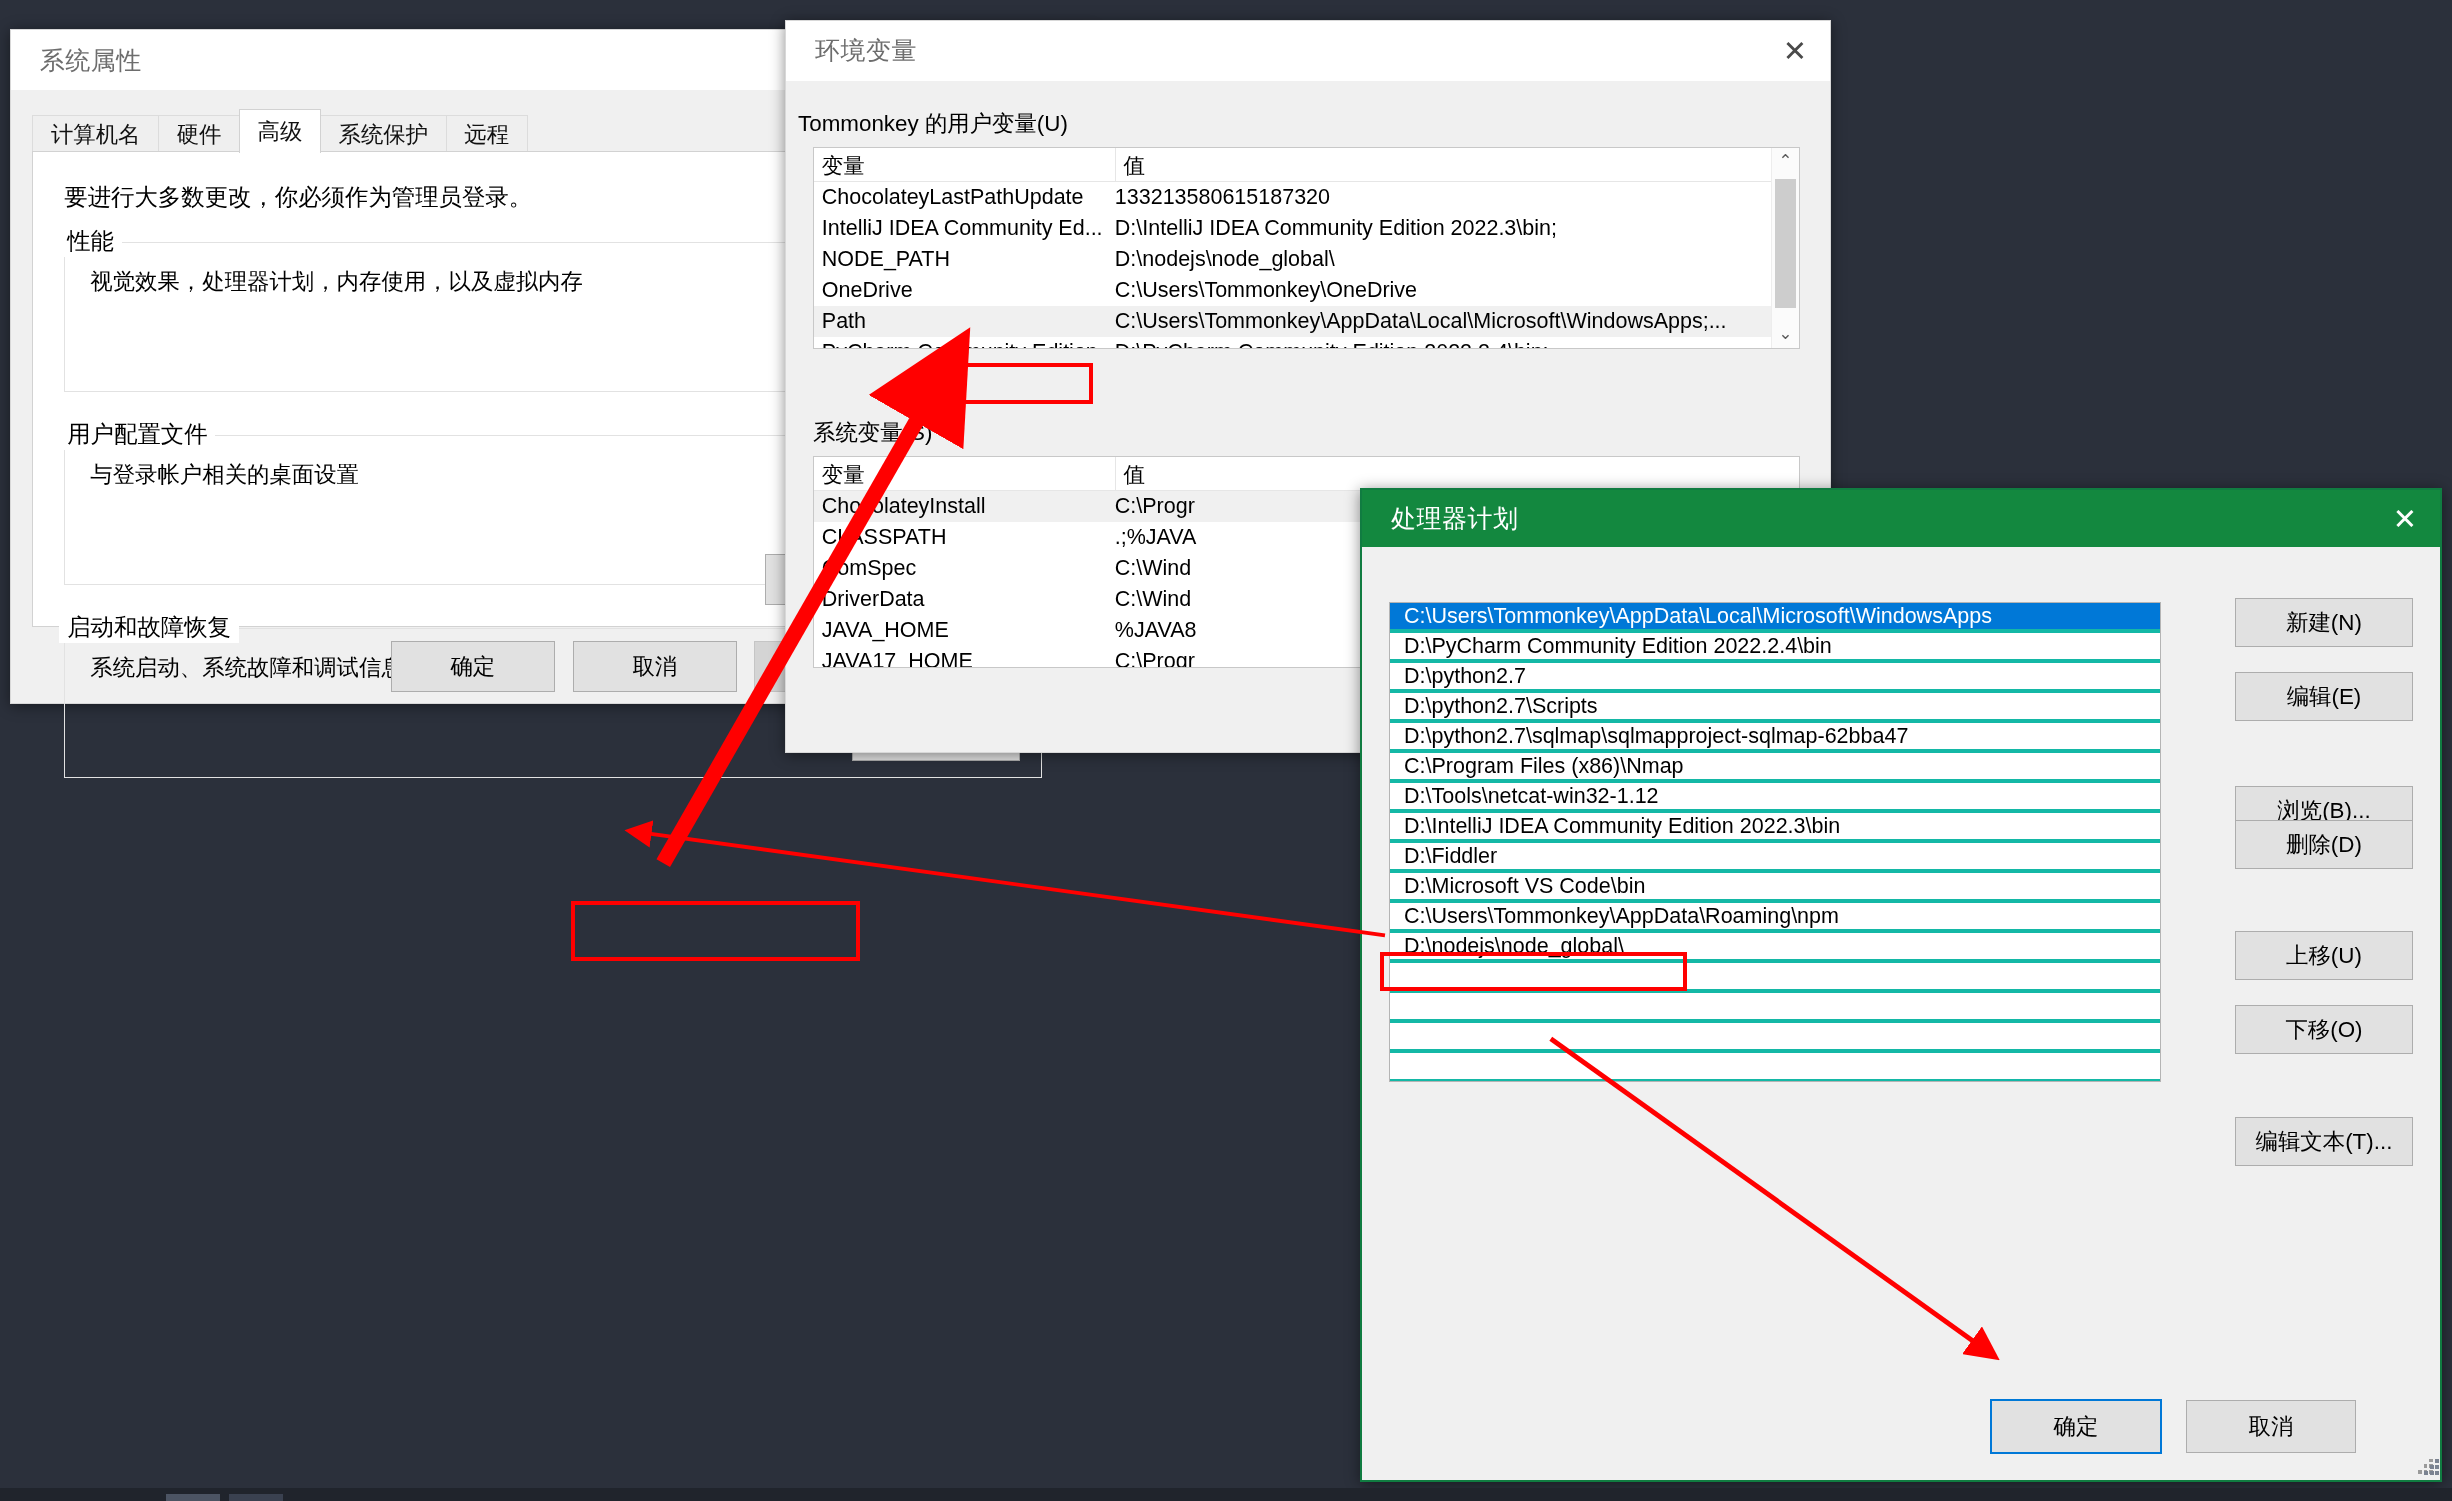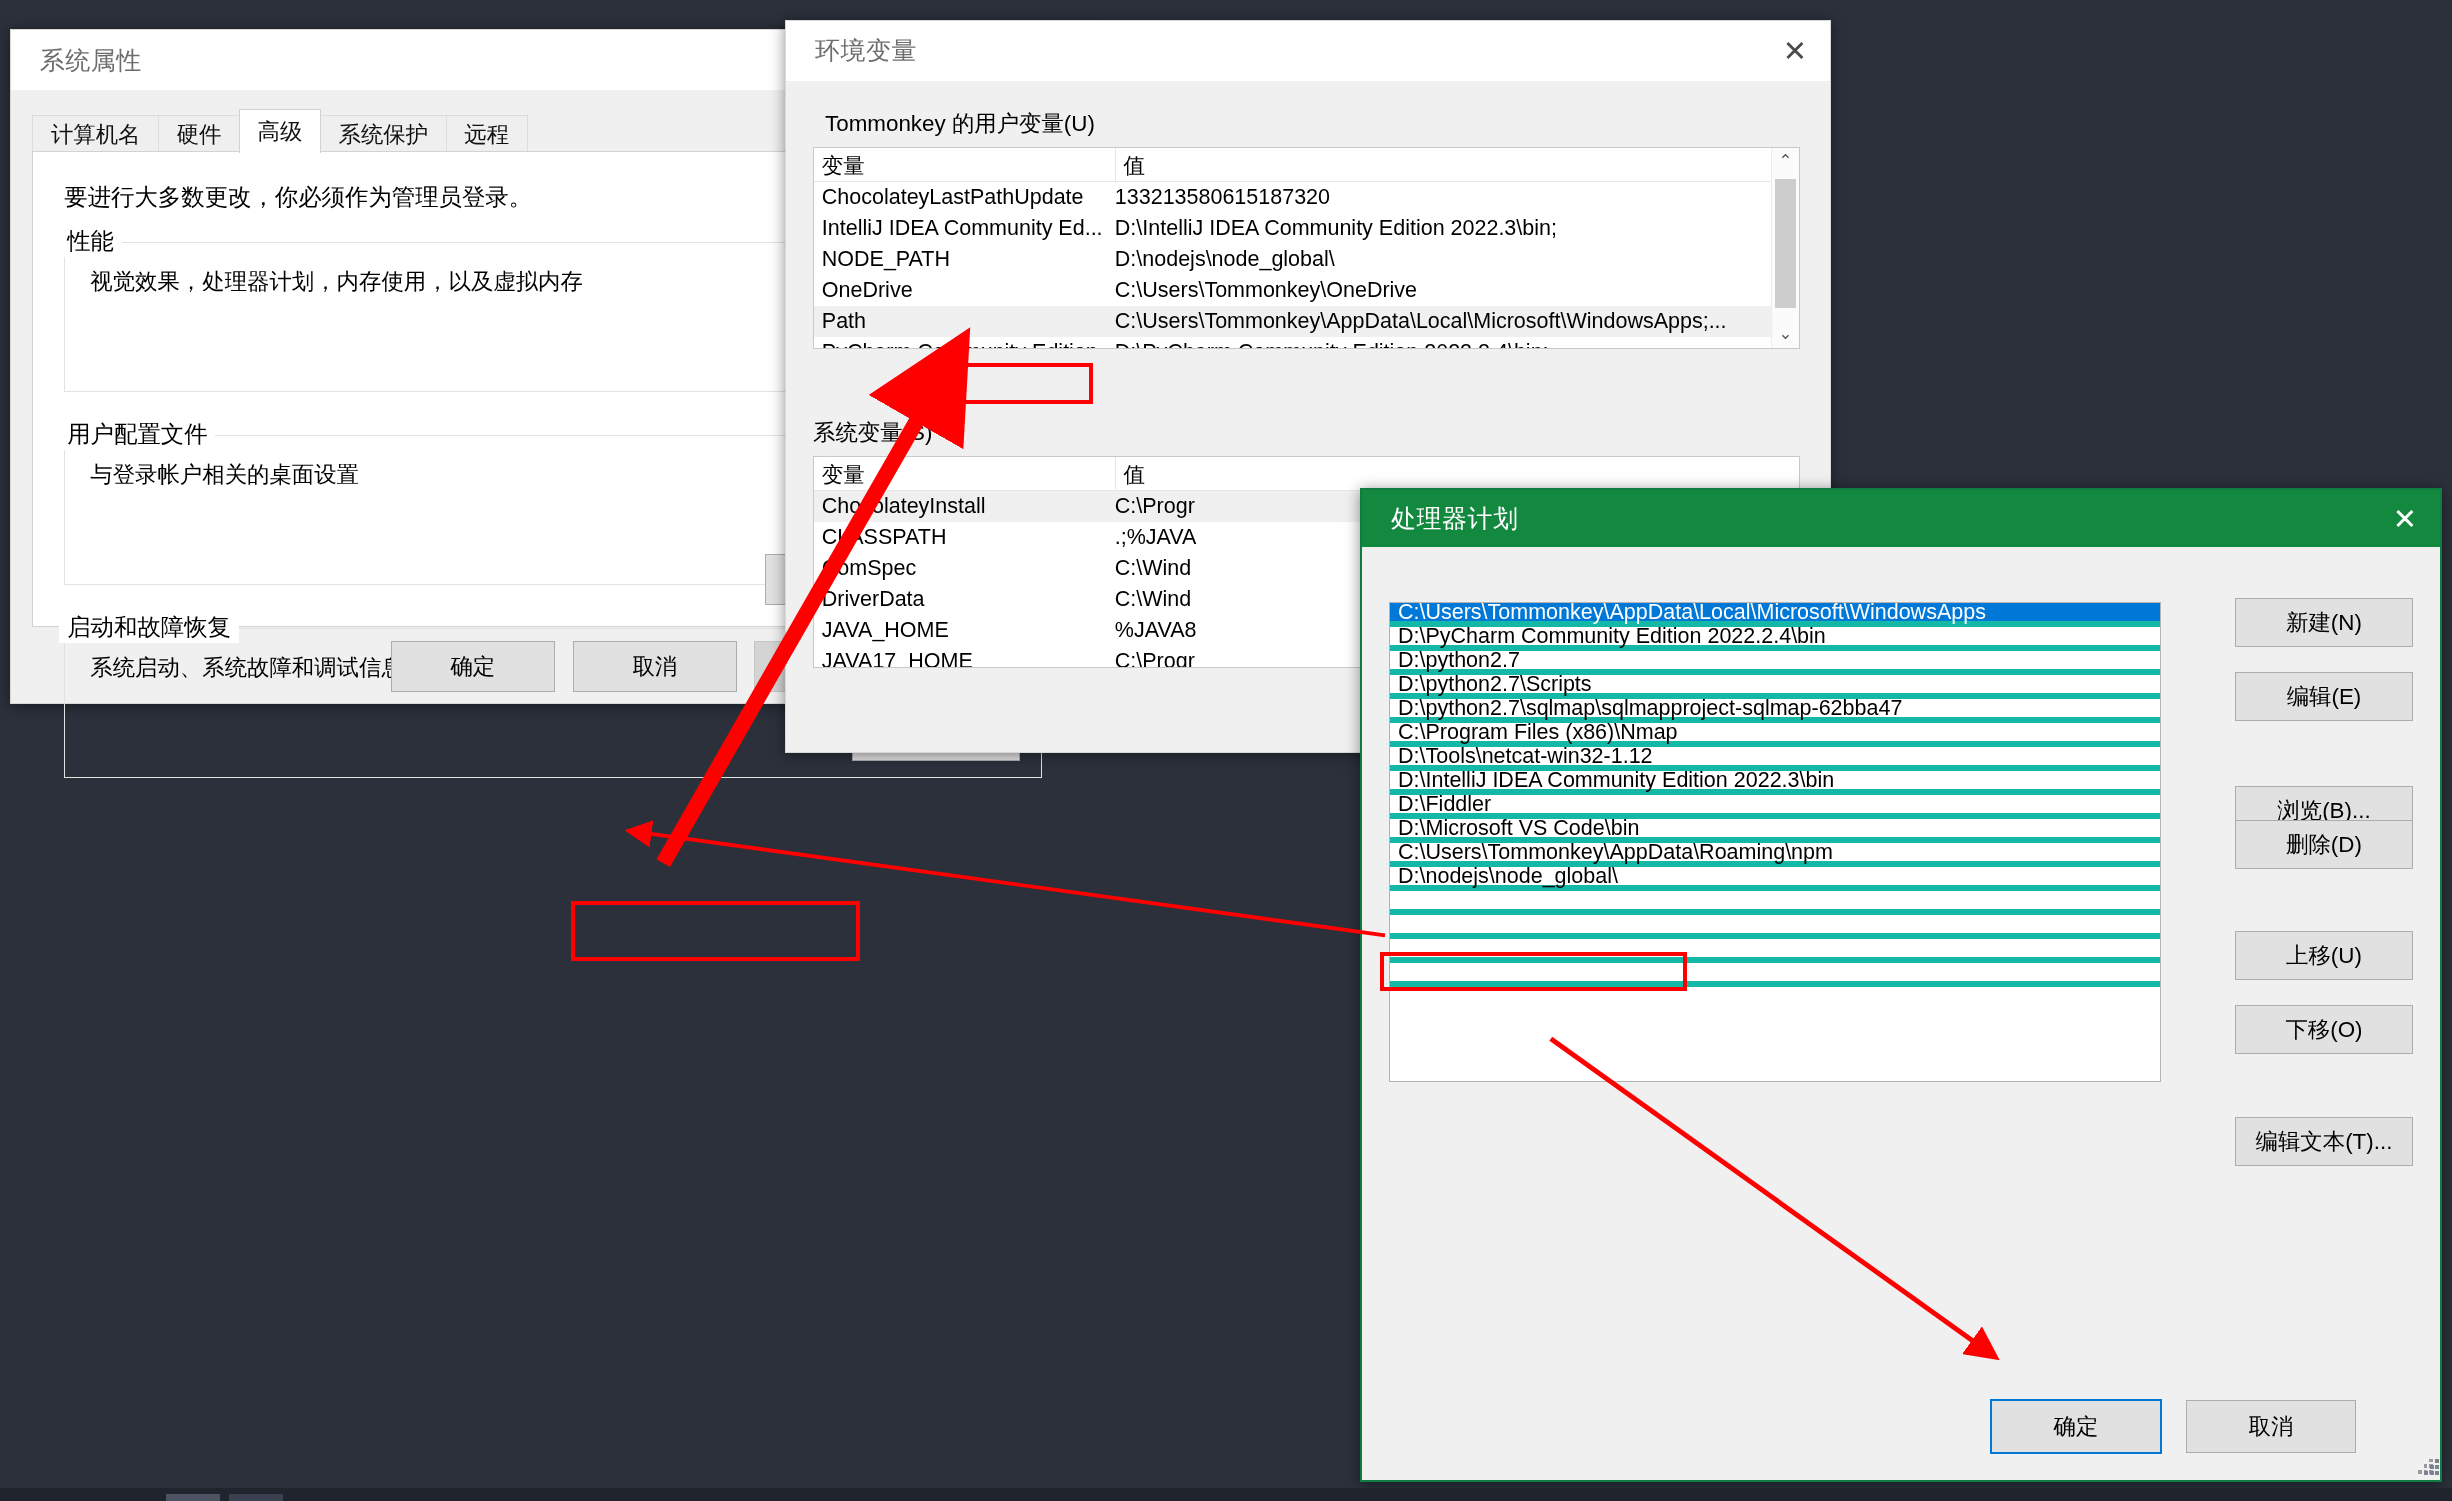--- a/index.html
+++ b/index.html
@@ -56,22 +56,22 @@
   .vscroll .arrow{height:27px;display:flex;align-items:center;justify-content:center;color:#5a5a5a;font-size:16.6px;}
   .vscroll .thumb{position:absolute;left:2.9px;right:2.9px;background:#cdcdcd;}
 
   
   #editwin{left:1360px;top:488px;width:1078px;height:990px;border:2px solid #107c41;background:#f0f0f0;}
   #editwin .win-title{background:#13883f;height:57px;}
   #editwin .win-title .t{color:#ffffff;font-size:25px;}
   #editwin .close-btn{color:#ffffff;font-size:29px;}
   #editwin .body{position:absolute;left:0;top:57px;right:0;bottom:0;background:#f0f0f0;}
   #pathlist{position:absolute;left:27px;top:55px;width:770px;height:478px;background:#fff;border:1px solid #b4b4b4;overflow:hidden;}
-  .plrow{height:24px;display:flex;align-items:center;padding-left:8px;font-size:21.5px;color:#000;
-         border-bottom:6px solid #14b8a6;white-space:nowrap;box-sizing:border-box;}
+  .plrow{height:30px;display:flex;align-items:center;padding-left:14px;font-size:21.5px;color:#000;
+         border-bottom:4px solid #14b8a6;white-space:nowrap;box-sizing:border-box;}
   .plrow.selected{background:#0078d7;color:#fff;}
   .plrow.empty{color:transparent;}
   #editwin .sidebtn{position:absolute;right:27px;width:176px;height:47px;}
   #editwin .footer .btn{position:absolute;width:168px;height:51px;}
   .grip{position:absolute;right:6.8px;bottom:5.9px;width:15.6px;height:15.6px;}
   .grip i{position:absolute;width:3.9px;height:3.9px;background:#9a9a9a;display:block;}
 
   
   .anno{position:absolute;pointer-events:none;}
   .redbox{border:4.9px solid #ff0000;box-sizing:border-box;}
@@ -134,21 +134,21 @@
 </div>
 
 <div class="win" id="envwin">
   <div class="win-title">
     <div class="t">环境变量</div>
     <div class="spacer"></div>
     <div class="close-btn">✕</div>
   </div>
   <div class="body">
 
-    <div class="sect-label" style="left:39px;top:27px;">Tommonkey 的用户变量(U)</div>
+    <div class="sect-label" style="left:12px;top:27px;">Tommonkey 的用户变量(U)</div>
 
     <div class="tablebox" style="left:27px;top:66px;width:985px;height:200px;">
       <div class="thead">
         <div class="th c1">变量</div>
         <div class="th c2">值</div>
       </div>
       <div class="trow">
         <div class="td c1">ChocolateyLastPathUpdate</div>
         <div class="td c2">133213580615187320</div>
       </div>

